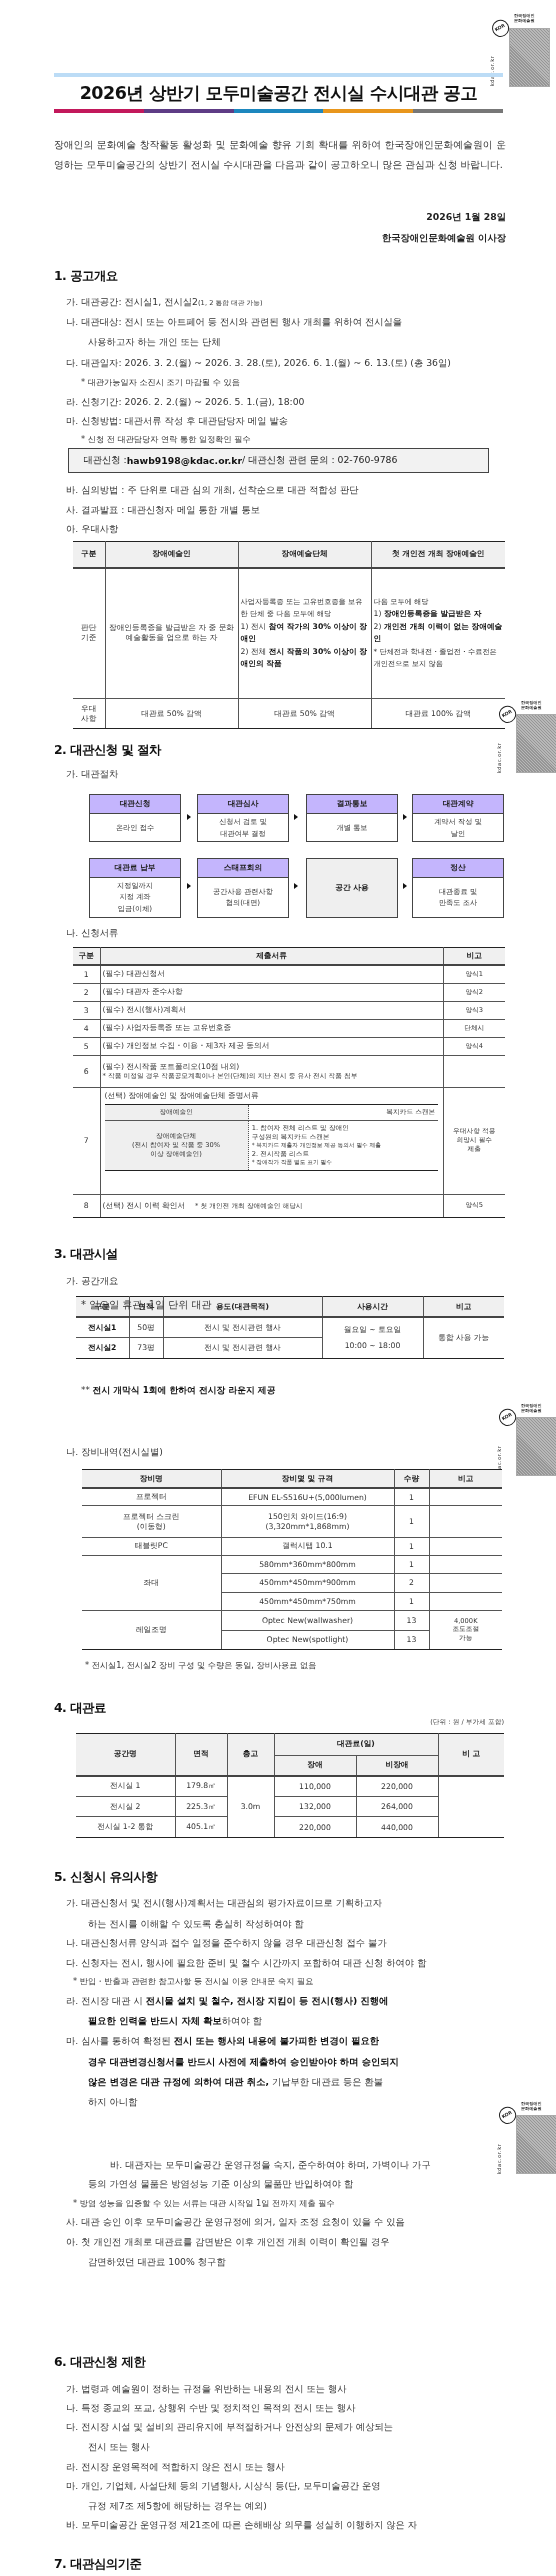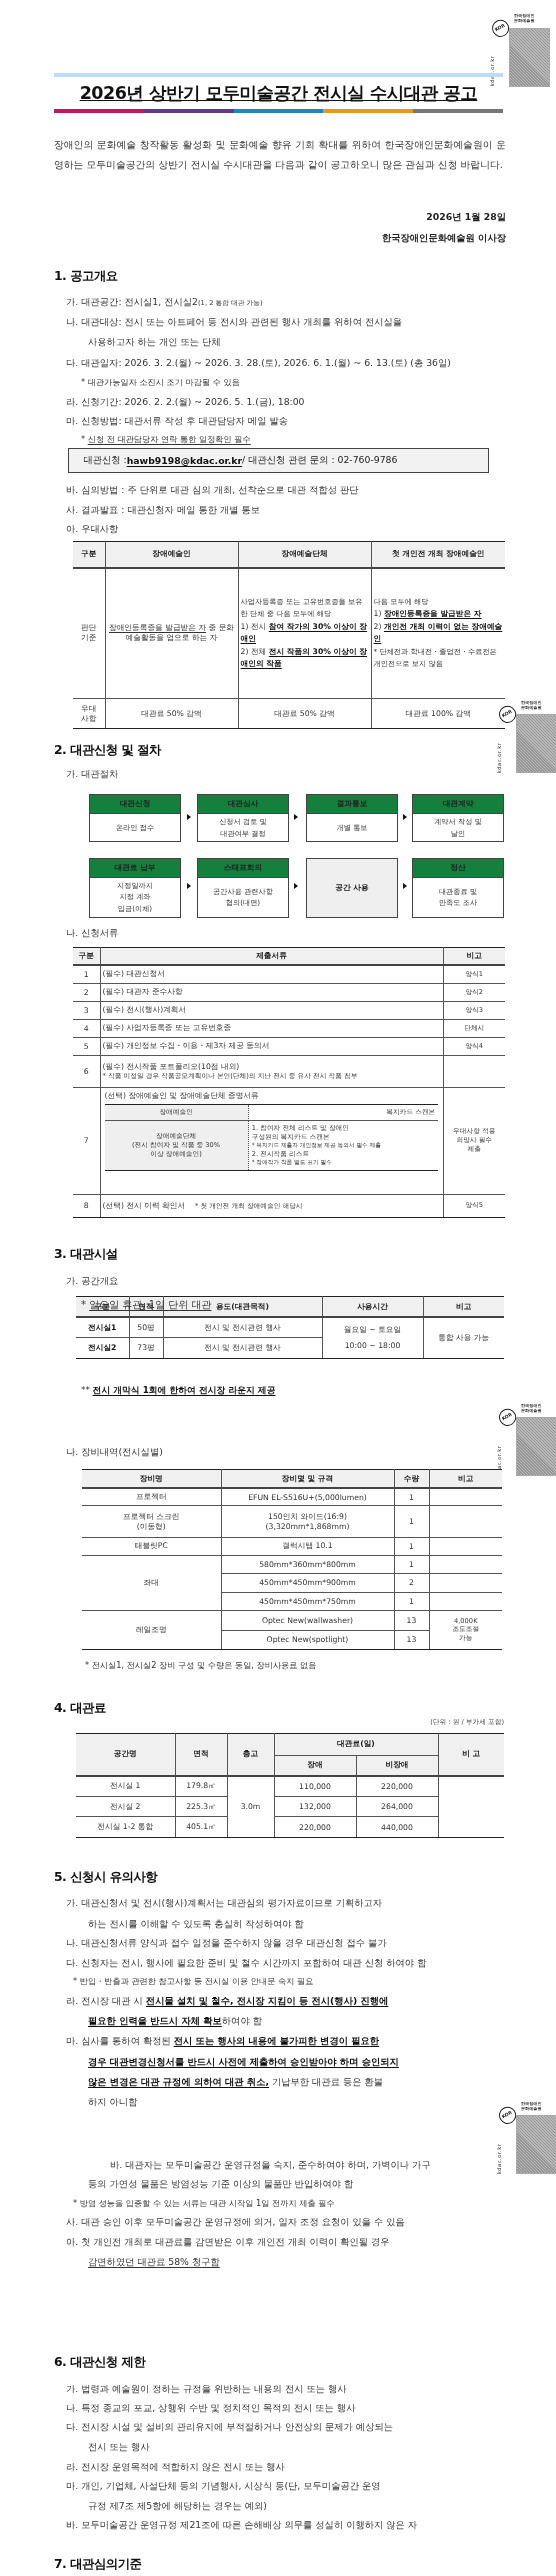--- a/index.html
+++ b/index.html
@@ -5,42 +5,42 @@
   * { box-sizing: border-box; margin: 0; padding: 0; }
   body { width: 556px; height: 2834px; background: #fff; font-family: "DejaVu Sans", "Liberation Sans", sans-serif; color: #222; position: relative; overflow: hidden; }
   .page { position: absolute; left: 0; top: 0; width: 556px; height: 2834px; }
   .stamp { position: absolute; width: 62px; height: 88px; }
   .stamp .kor { position: absolute; left: 4.1px; top: 5.2px; width: 16.5px; height: 16.5px; border: 1.5px solid #222; border-radius: 50%; font-size: 4.6px; font-weight: bold; text-align: center; line-height: 13.4px; transform: rotate(-30deg); }
   .stamp .url { position: absolute; left: -11.3px; top: 54px; font-size: 5.2px; transform: rotate(-90deg); letter-spacing: 0.5px; color: #333; }
   .stamp .org { position: absolute; left: 26px; top: 0; font-size: 4.1px; line-height: 4.6px; font-weight: bold; color: #333; }
   .stamp .qr { position: absolute; left: 20.6px; top: 13.4px; width: 41px; height: 59px; border: 0.5px solid #aaa;
      background: repeating-linear-gradient(45deg, #bbb 0 1px, #e6e6e6 1px 2.1px), #ccc; background-blend-mode: multiply; }
   .title-bar-top { position: absolute; left: 54px; top: 73px; width: 449px; height: 3.6px; background: #bcdcf6; }
-  .title { position: absolute; left: 54px; top: 81px; width: 449px; text-align: center; font-size: 17.5px; font-weight: bold; color: #111; letter-spacing: -0.5px; text-decoration: underline; }
+  .title { position: absolute; left: 54px; top: 81px; width: 449px; text-align: center; font-size: 17.5px; font-weight: bold; color: #111; letter-spacing: -0.5px; }
   .rainbow { position: absolute; left: 54px; top: 109px; width: 449px; height: 4.1px; display: flex; }
   .rainbow span { flex: 1; }
   .intro { position: absolute; left: 54px; top: 135px; width: 452px; font-size: 9.8px; line-height: 20px; text-align: justify; color: #333; }
   .date { position: absolute; right: 50px; top: 211px; font-size: 9.3px; font-weight: bold; color: #222; }
   .signer { position: absolute; right: 50px; top: 232px; font-size: 9.3px; font-weight: bold; color: #222; }
   .h1 { position: absolute; left: 54px; font-size: 12.4px; font-weight: bold; color: #111; letter-spacing: -0.5px; }
   .item { position: absolute; left: 66px; font-size: 9.3px; color: #333; line-height: 12.4px; }
   .note { position: absolute; left: 81px; font-size: 8.2px; color: #333; }
-  .u { text-decoration: underline; text-underline-offset: 2.1px; }
+  .u { text-underline-offset: 2.1px; }
   .b { font-weight: bold; color: #111; }
   .box { position: absolute; border: 1px solid #444; background: #f2f2f2; }
   table { border-collapse: collapse; position: absolute; font-size: 7.7px; color: #333; }
   table th { background: #f0f0f0; font-weight: bold; color: #222; }
   table td, table th { border-left: 0.5px solid #555; border-right: 0.5px solid #555; border-bottom: 0.5px solid #555; text-align: center; padding: 2.1px; }
   table tr:first-child th { border-top: 1.5px solid #222; }
   table tr td:first-child, table tr th:first-child { border-left: none; }
   table tr td:last-child, table tr th:last-child { border-right: none; }
   table .thead-last th, table .thead-last td { border-bottom: 2.1px double #444; }
   table .last td { border-bottom: 1.5px solid #222; }
   .flow { position: absolute; width: 92px; border: 0.8px solid #444; }
-  .flow .fh { height: 18.5px; background: #15803d; border-bottom: 0.8px solid #444; font-weight: bold; font-size: 7.7px; display: flex; align-items: center; justify-content: center; color: #222; }
+  .flow .fh { height: 18.5px; background: #c4b5fd; border-bottom: 0.8px solid #444; font-weight: bold; font-size: 7.7px; display: flex; align-items: center; justify-content: center; color: #222; }
   .flow .fb { display: flex; align-items: center; justify-content: center; text-align: center; font-size: 7.2px; color: #333; line-height: 11.3px; padding: 2.1px; }
   .arrow { position: absolute; width: 0; height: 0; border-top: 3.6px solid transparent; border-bottom: 3.6px solid transparent; border-left: 4.1px solid #111; }
   .callout { position: absolute; left: 54px; top: 2274px; width: 446px; height: 52px; background: #dde5f4; text-align: center; font-size: 10.3px; font-weight: bold; color: #111; line-height: 19.6px; padding-top: 5.2px; }
   .small-right { position: absolute; right: 52px; font-size: 6.7px; color: #444; }
 </style>
 </head>
 <body>
 
 <div class="page">
 
@@ -398,21 +398,21 @@
   <div class="item" style="top:2015px; left:88px;"><span class="u b">필요한 인력을 반드시 자체 확보</span><span>하여야 함</span></div>
   <div class="item" style="top:2035px;"><span>마. 심사를 통하여 확정된 </span><span class="u b">전시 또는 행사의 내용에 불가피한 변경이 필요한</span></div>
   <div class="item" style="top:2056px; left:88px;"><span class="u b">경우 대관변경신청서를 반드시 사전에 제출하여 승인받아야 하며 승인되지</span></div>
   <div class="item" style="top:2076px; left:88px;"><span class="u b">않은 변경은 대관 규정에 의하여 대관 취소,</span><span> 기납부한 대관료 등은 환불</span></div>
   <div class="item" style="top:2096px; left:88px;">하지 아니함</div>
   <div class="item" style="top:2159px;margin-left:44px;">바. 대관자는 모두미술공간 운영규정을 숙지, 준수하여야 하며, 가벽이나 가구</div>
   <div class="item" style="top:2178px; left:88px;">등의 가연성 물품은 방염성능 기준 이상의 물품만 반입하여야 함</div>
   <div class="note" style="top:2198px; left:73px;">* 방염 성능을 입증할 수 있는 서류는 대관 시작일 1일 전까지 제출 필수</div>
   <div class="item" style="top:2216px;">사. 대관 승인 이후 모두미술공간 운영규정에 의거, 일자 조정 요청이 있을 수 있음</div>
   <div class="item" style="top:2236px;">아. 첫 개인전 개최로 대관료를 감면받은 이후 개인전 개최 이력이 확인될 경우</div>
-  <div class="item u" style="top:2256px; left:88px;">감면하였던 대관료 58% 청구함</div>
+  <div class="item u" style="top:2256px; left:88px;">감면하였던 대관료 100% 청구함</div>
 
   <div class="h1" style="top:2354px;">6. 대관신청 제한</div>
   <div class="item" style="top:2383px;">가. 법령과 예술원이 정하는 규정을 위반하는 내용의 전시 또는 행사</div>
   <div class="item" style="top:2402px;">나. 특정 종교의 포교, 상행위 수반 및 정치적인 목적의 전시 또는 행사</div>
   <div class="item" style="top:2421px;">다. 전시장 시설 및 설비의 관리유지에 부적절하거나 안전상의 문제가 예상되는</div>
   <div class="item" style="top:2441px; left:88px;">전시 또는 행사</div>
   <div class="item" style="top:2461px;">라. 전시장 운영목적에 적합하지 않은 전시 또는 행사</div>
   <div class="item" style="top:2480px;">마. 개인, 기업체, 사설단체 등의 기념행사, 시상식 등(단, 모두미술공간 운영</div>
   <div class="item" style="top:2500px; left:88px;">규정 제7조 제5항에 해당하는 경우는 예외)</div>
   <div class="item" style="top:2519px;">바. 모두미술공간 운영규정 제21조에 따른 손해배상 의무를 성실히 이행하지 않은 자</div>

